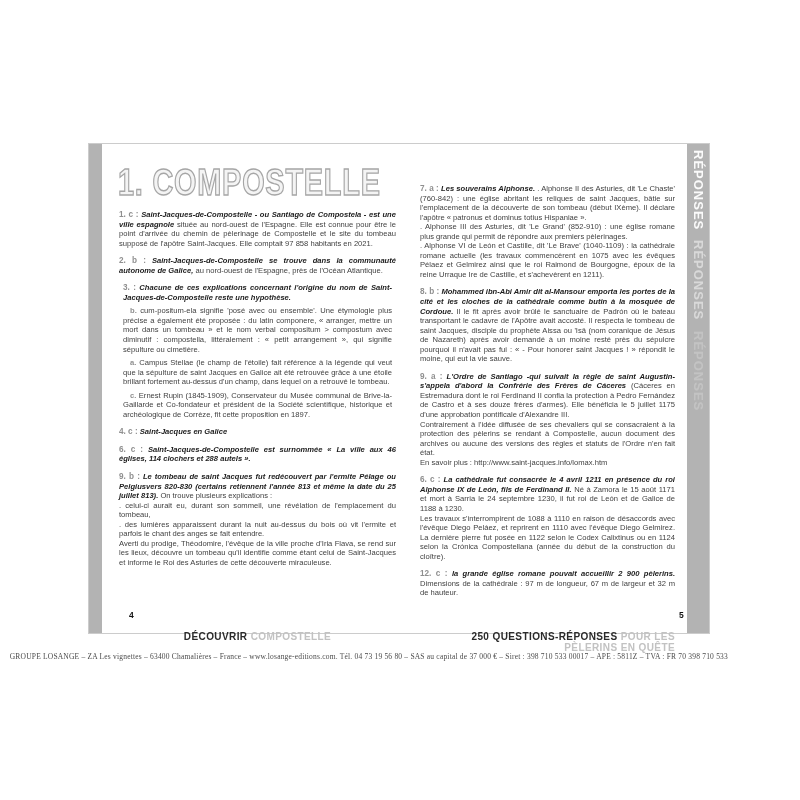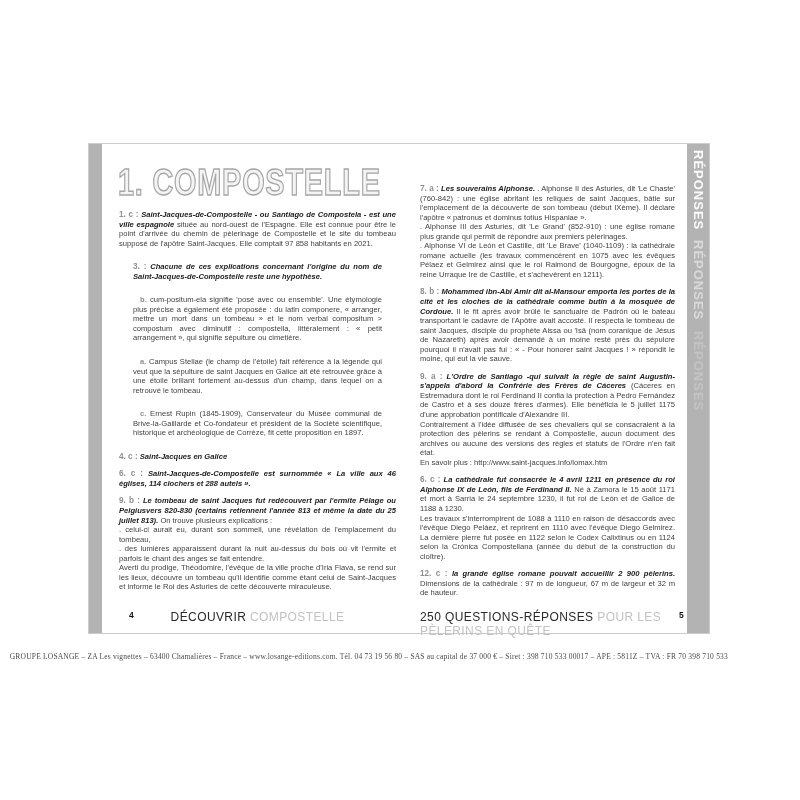--- a/index.html
+++ b/index.html
@@ -13,25 +13,25 @@
   .tab-word.w2{opacity:0.5;}
   .tab-word.w3{opacity:0.22;}
   .chapter-heading{position:absolute;left:29px;top:18px;font-size:37px;font-weight:bold;letter-spacing:1px;color:#f4f4f4;-webkit-text-stroke:1.4px #a6a6a6;transform:scaleX(0.78);transform-origin:left center;white-space:nowrap;}
   .col{position:absolute;font-size:7.6px;line-height:9.55px;color:#3f3f3f;text-align:justify;}
   .col-left{left:30px;top:66px;width:277px;}
   .col-right{left:331px;top:40px;width:255px;}
   .answer{margin:0 0 8px 0;}
   .num{font-weight:bold;color:#8f8f8f;font-size:8.2px;}
   .lead{font-weight:bold;color:#1c1c1c;font-style:italic;}
   .rest{white-space:pre-line;}
-  .sub{margin:14px;}
+  .sub{margin:4px;}
   .sub-label{font-weight:bold;color:#8f8f8f;padding-left:7px;}
-  .footer{position:absolute;top:466px;height:12px;font-size:12px;letter-spacing:0.4px;font-weight:normal;}
+  .footer{position:absolute;top:487px;height:12px;font-size:10px;letter-spacing:0.4px;font-weight:bold;}
   .footer-left{left:30px;width:277px;text-align:center;}
-  .footer-right{left:331px;width:255px;text-align:left;}
+  .footer-right{left:331px;width:255px;text-align:right;}
   .pagenum{position:absolute;top:466px;font-size:8.5px;font-weight:bold;color:#111111;}
   .pagenum-left{left:40px;}
   .pagenum-right{left:590px;}
   .f-dark{color:#2a2a2a;}
   .f-light{color:#c2c2c2;}
   .imprint{position:absolute;left:0;top:652px;width:728px;text-align:right;font-family:"Liberation Serif",serif;font-size:7.5px;color:#4a4a4a;letter-spacing:0.2px;}
 </style>
 </head>
 <body>
 
@@ -45,20 +45,25 @@
     <span class="tab-word w3">RÉPONSES</span>
   </div>
 
   <div class="chapter-heading">1. COMPOSTELLE</div>
 
   <div class="col col-left">
     <p class="answer">
       <span class="num">1. c :</span>
       <span class="lead">Saint-Jacques-de-Compostelle - ou Santiago de Compostela - est une ville espagnole</span>
       <span class="rest">située au nord-ouest de l'Espagne. Elle est connue pour être le point d'arrivée du chemin de pèlerinage de Compostelle et le site du tombeau supposé de l'apôtre Saint-Jacques. Elle comptait 97 858 habitants en 2021.</span>
+    </p>
+    <p class="answer">
+      <span class="num">2. b :</span>
+      <span class="lead">Saint-Jacques-de-Compostelle se trouve dans la communauté autonome de Galice,</span>
+      <span class="rest">au nord-ouest de l'Espagne, près de l'Océan Atlantique.</span>
     </p>
     <div class="answer">
       <p class="sub">
         <span class="num">3. :</span>
         <span class="lead">Chacune de ces explications concernant l'origine du nom de Saint-Jacques-de-Compostelle reste une hypothèse.</span>
       </p>
       <p class="sub">
         <span class="sub-label">b.</span>
         <span class="sub-text">cum-positum-ela signifie 'posé avec ou ensemble'. Une étymologie plus précise a également été proposée : du latin componere, « arranger, mettre un mort dans un tombeau » et le nom verbal compositum &gt; compostum avec diminutif : compostella, littéralement : « petit arrangement », qui signifie sépulture ou cimetière.</span>
       </p>

